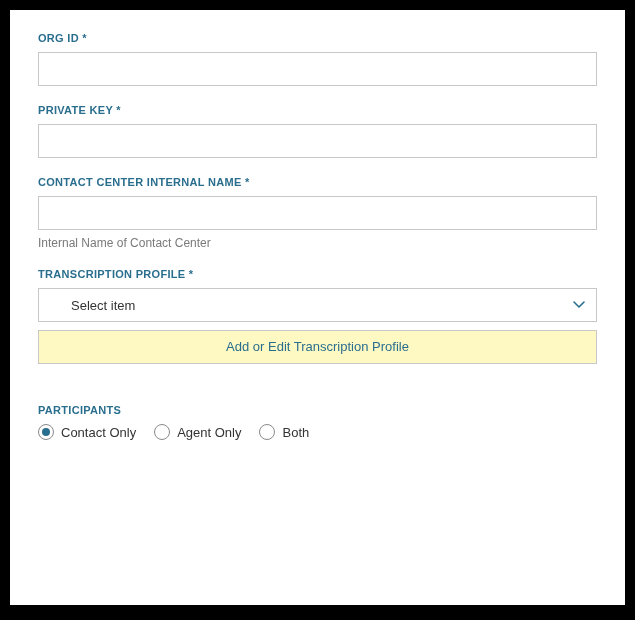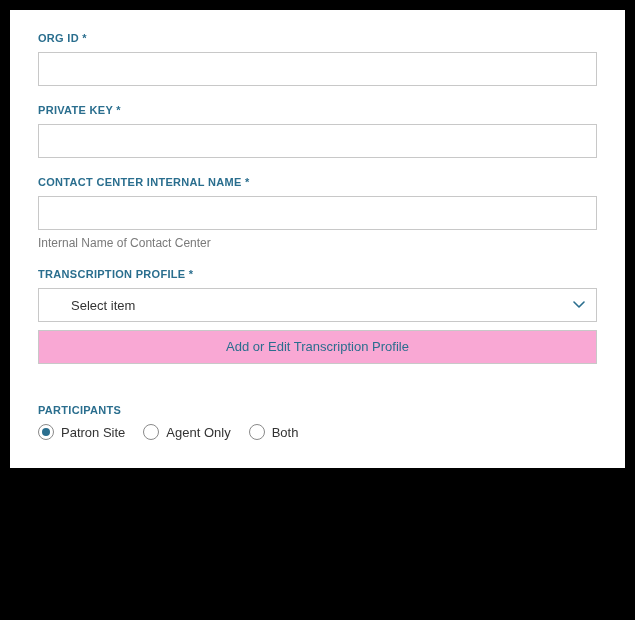--- a/index.html
+++ b/index.html
@@ -5,21 +5,21 @@
   * { box-sizing: border-box; margin: 0; padding: 0; }
   html, body { width: 635px; height: 620px; }
   body {
     font-family: -apple-system, BlinkMacSystemFont, "Segoe UI", Arial, sans-serif;
     background: #000;
     padding: 10px;
   }
   .panel {
     background: #fff;
     width: 615px;
-    height: 458px;
+    height: 595px;
     padding: 22px 28px 18px 28px;
     overflow: hidden;
   }
   .field { margin-bottom: 18px; }
   .field-label {
     font-size: 11px;
     font-weight: 600;
     letter-spacing: 0.3px;
     color: #2a6e8e;
     margin-bottom: 8px;
@@ -62,21 +62,21 @@
     pointer-events: none;
   }
   .chevron svg { display: block; }
   .link-button {
     display: block;
     width: 100%;
     height: 34px;
     line-height: 32px;
     text-align: center;
     border: 1px solid #c8c8c8;
-    background: #f9a8d4;
+    background: #fef9c3;
     color: #2a6e8e;
     font-size: 13px;
     font-weight: 500;
     cursor: pointer;
     margin-top: 8px;
   }
   .section-gap { margin-top: 40px; }
   .radio-row {
     display: flex;
     align-items: center;
@@ -138,21 +138,21 @@
       </span>
     </div>
     <button class="link-button">Add or Edit Transcription Profile</button>
   </div>
 
   <div class="field section-gap">
     <div class="field-label">PARTICIPANTS</div>
     <div class="radio-row">
       <div class="radio-item">
         <span class="radio checked"></span>
-        <span class="radio-label">Patron Site</span>
+        <span class="radio-label">Contact Only</span>
       </div>
       <div class="radio-item">
         <span class="radio"></span>
         <span class="radio-label">Agent Only</span>
       </div>
       <div class="radio-item">
         <span class="radio"></span>
         <span class="radio-label">Both</span>
       </div>
     </div>

